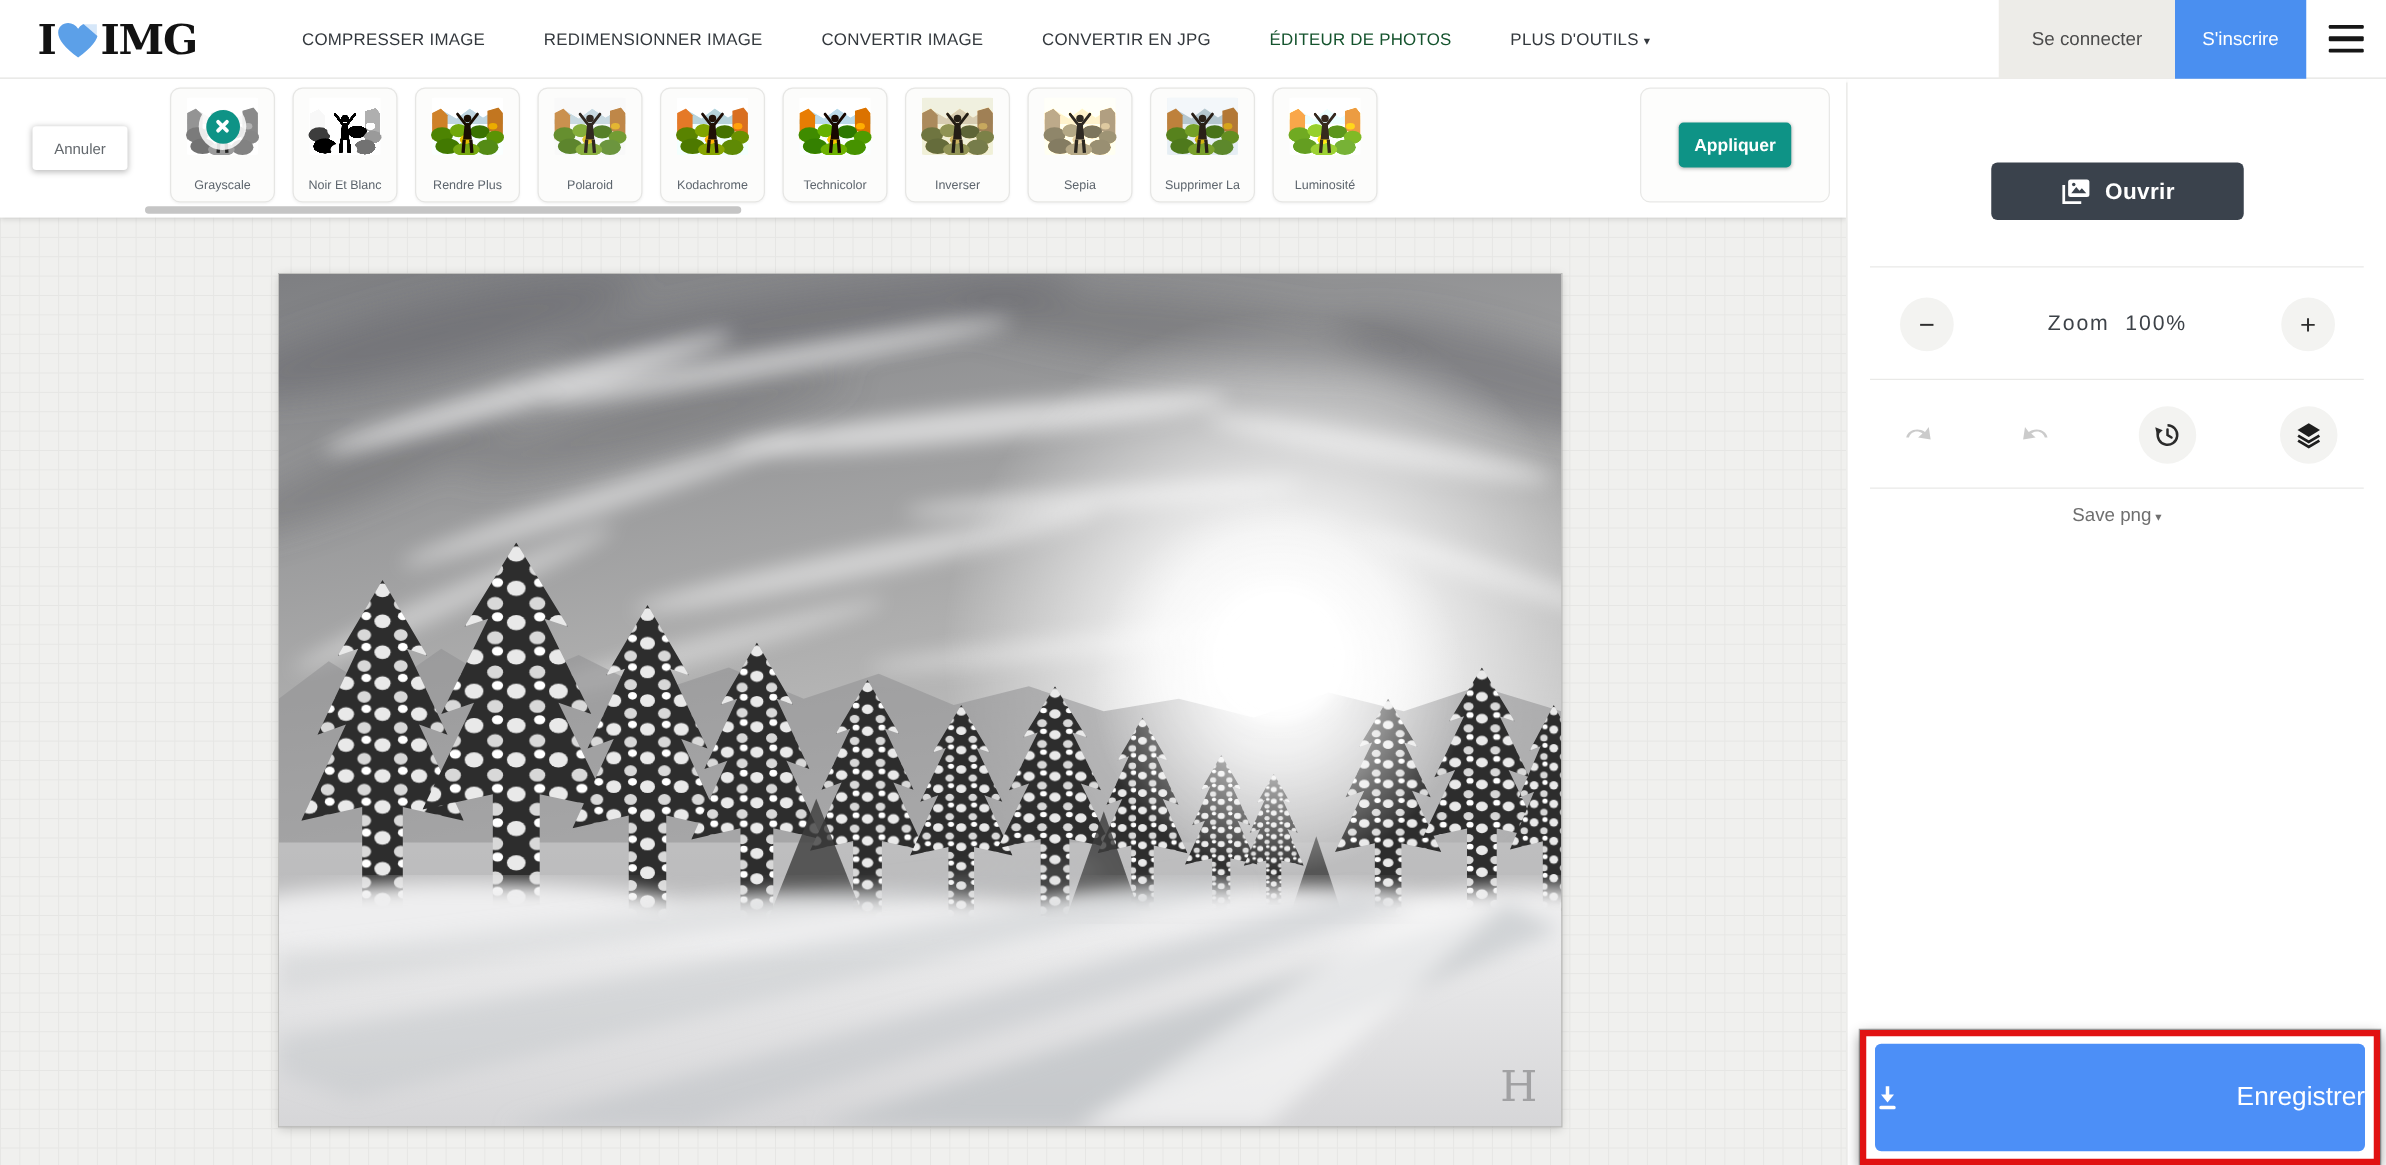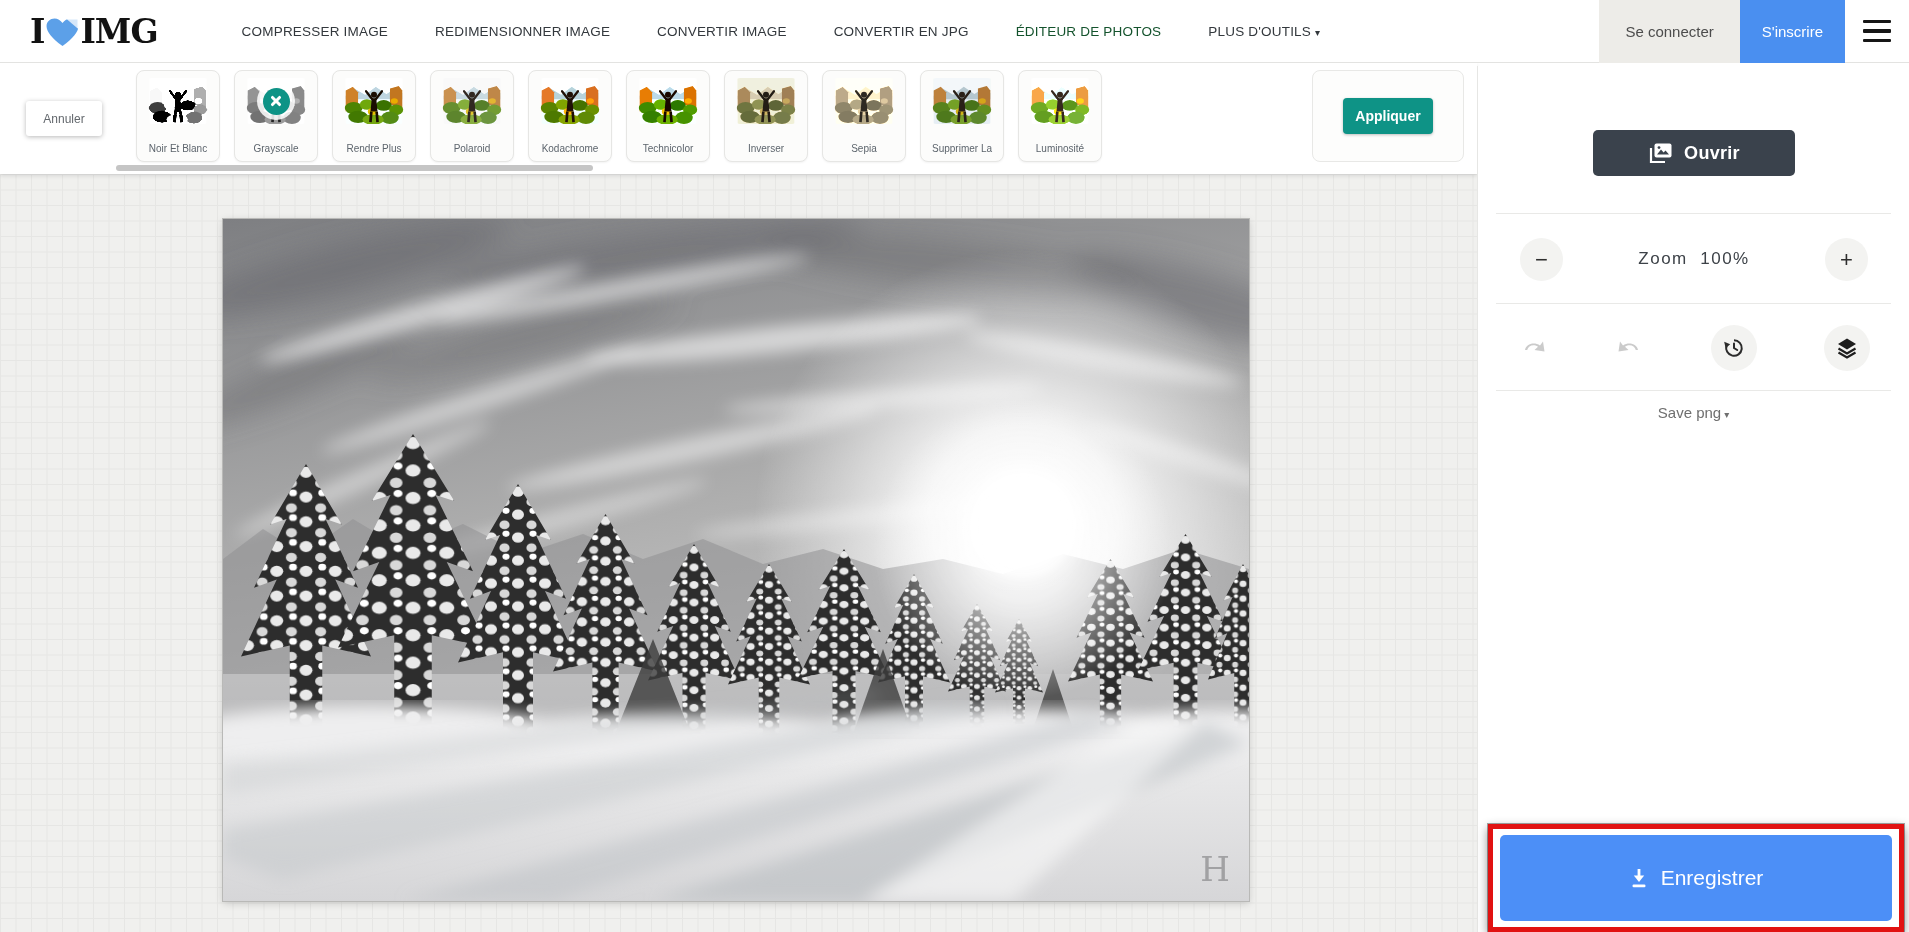--- a/index.html
+++ b/index.html
@@ -93,21 +93,21 @@
   .icon-plain { width:30px; height:24px; cursor:default; }
   .icon-circle { width:46px; height:46px; border-radius:50%; background:#f3f3f1; display:flex; align-items:center;
                  justify-content:center; cursor:pointer; }
   .save-format { position:absolute; left:0; right:0; top:338px; text-align:center; font-size:15px; color:#6f6f6f;
                  cursor:pointer; }
   .save-caret { font-size:10px; margin-left:3px; }
   .annotation { position:absolute; left:10px; right:5px; top:758px; height:108px; border:5px solid #e11212;
                 box-shadow:0 0 0 1px rgba(0,0,0,.35), 0 4px 10px rgba(0,0,0,.45); }
   .btn-save { position:absolute; left:7px; right:7px; top:6px; bottom:6px; width:auto; background:#4c8ff7;
               border:none; border-radius:5px; color:#fff; font-size:21px; display:flex; align-items:center;
-              justify-content:center; gap:12px; cursor:pointer; font-family:inherit; }
+              justify-content:space-between; gap:12px; cursor:pointer; font-family:inherit; }
   .hidden-defs { position:absolute; width:0; height:0; overflow:hidden; }
 </style>
 </head>
 <body>
 
 <svg class="hidden-defs" aria-hidden="true">
   <defs>
     <g id="scene">
       <rect width="64" height="52" fill="#e8eef2"></rect>
       <rect width="64" height="20" fill="#f4f7f9"></rect>
@@ -160,39 +160,39 @@
       <span></span>
       <span></span>
   </div>
 </div>
 
 <div class="toolbar">
   <button class="btn-cancel">Annuler</button>
 
   <div class="fstrip">
     <div class="fcard">
-      <div class="fthumb f1">
-          <svg viewBox="0 0 64 52">
-            <use href="#scene"></use>
-          </svg>
-        </div>
-      <div class="flabel">Noir Et Blanc</div>
-    </div>
-    <div class="fcard">
       <div class="fthumb f0">
         <svg viewBox="0 0 64 52">
             <use href="#scene"></use>
           </svg>
         <div class="sel-halo"></div>
         <div class="sel-badge">
             <i></i>
             <i></i>
           </div>
       </div>
       <div class="flabel">Grayscale</div>
+    </div>
+    <div class="fcard">
+      <div class="fthumb f1">
+          <svg viewBox="0 0 64 52">
+            <use href="#scene"></use>
+          </svg>
+        </div>
+      <div class="flabel">Noir Et Blanc</div>
     </div>
     <div class="fcard">
       <div class="fthumb f2">
           <svg viewBox="0 0 64 52">
             <use href="#scene"></use>
           </svg>
         </div>
       <div class="flabel">Rendre Plus</div>
     </div>
     <div class="fcard">

